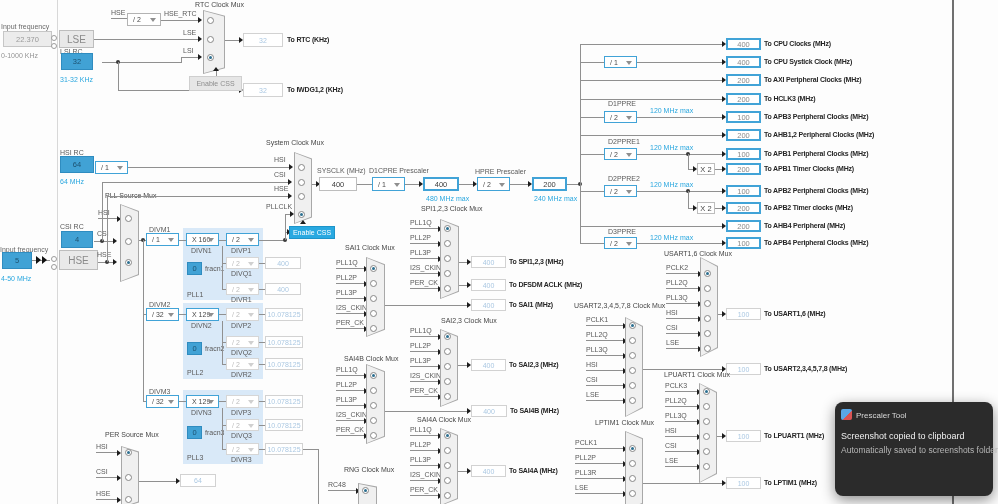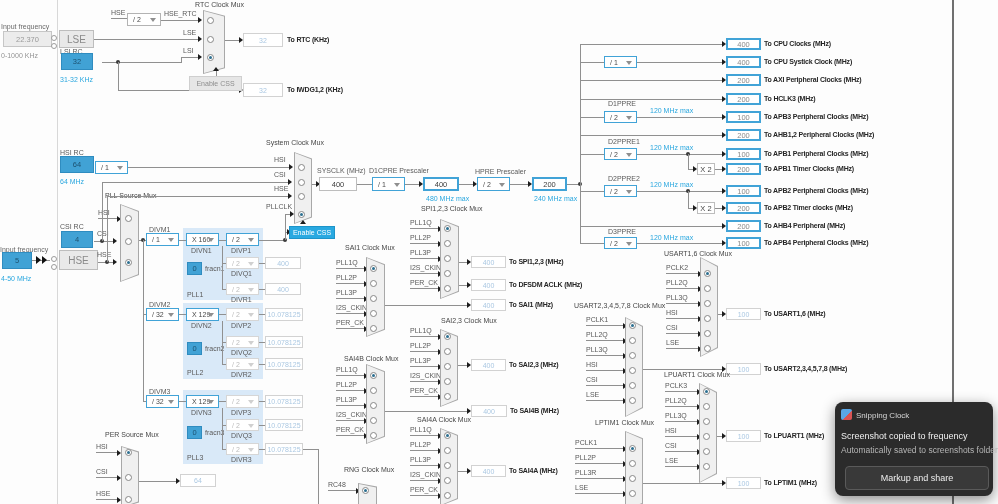--- a/index.html
+++ b/index.html
@@ -615,18 +615,17 @@
   <div class="rd sel" style="left:629px;top:445px"></div>
   <div class="rd" style="left:629px;top:460px"></div>
   <div class="rd" style="left:629px;top:475px"></div>
   <div class="rd" style="left:629px;top:490px"></div>
   <div class="ln" style="left:643px;top:483px;width:79px"></div>
   <div class="vb faded" style="left:726px;top:477px;width:35px;height:12px">100</div>
   <div class="olbl" style="left:764px;top:479px">To LPTIM1 (MHz)</div>
 
   <div id="toast"></div>
   <div class="ticon" style="z-index:11"></div>
-  <div class="app" style="position:absolute;left:856px;top:411px;font-size:8px;color:#d8d8d8;z-index:11">Snipping Clock</div>
-  <div style="position:absolute;left:841px;top:431px;font-size:9px;color:#f0f0f0;white-space:nowrap;z-index:11">Screenshot copied to frequency</div>
+  <div class="app" style="position:absolute;left:856px;top:411px;font-size:8px;color:#d8d8d8;z-index:11">Prescaler Tool</div>
+  <div style="position:absolute;left:841px;top:431px;font-size:9px;color:#f0f0f0;white-space:nowrap;z-index:11">Screenshot copied to clipboard</div>
   <div style="position:absolute;left:841px;top:445px;font-size:8.5px;color:#b5b5b5;white-space:nowrap;z-index:11">Automatically saved to screenshots folder.</div>
-  <div id="toastbtn" style="z-index:11">Markup and share</div>
 
 </div>
 
 </body></html>

